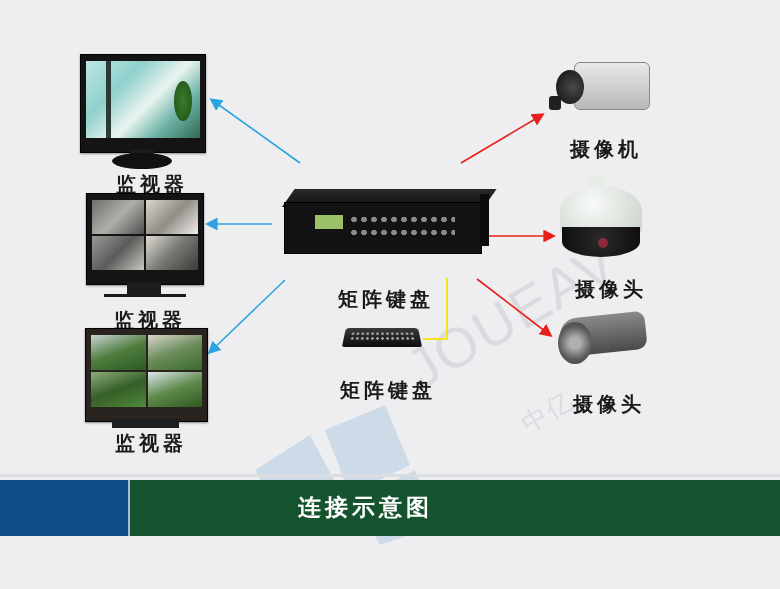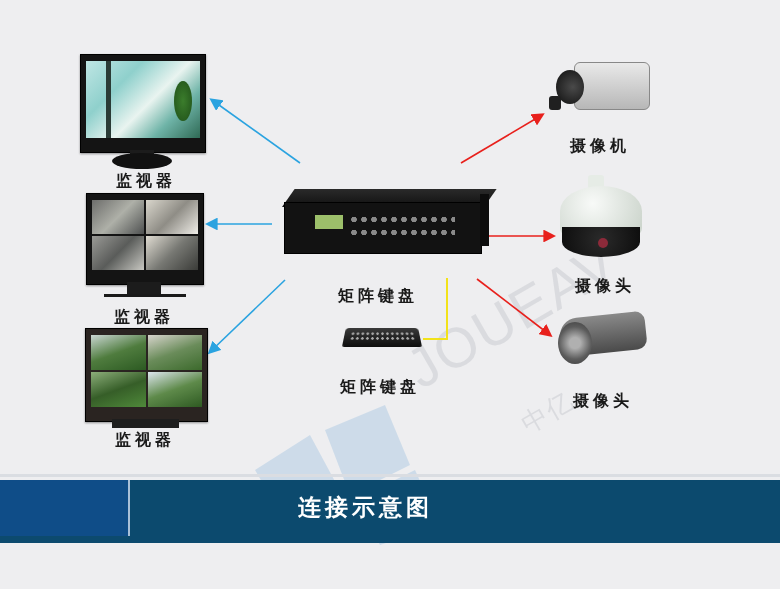--- a/index.html
+++ b/index.html
@@ -1,26 +1,26 @@
 <!DOCTYPE html>
 <html><head>
 <meta charset="utf-8">
 <style>
   html, body { margin:0; padding:0; }
   body { width:780px; height:589px; background:#eeeef0; position:relative; overflow:hidden;
          font-family:"DejaVu Sans", "Liberation Sans", sans-serif; }
   .abs { position:absolute; }
-  .label { position:absolute; font-size:16px; color:#1a1a1a; letter-spacing:4px; font-weight:bold; white-space:nowrap; }
+  .label { position:absolute; font-size:20px; color:#1a1a1a; letter-spacing:4px; font-weight:bold; white-space:nowrap; }
   
   .monitor { position:absolute; background:#141414; border:1px solid #000; box-shadow:0 1px 2px rgba(0,0,0,.4); }
   .screen { position:absolute; left:5px; top:6px; right:5px; bottom:14px; overflow:hidden; }
   .stand-neck { position:absolute; background:#1c1c1c; }
   .stand-base { position:absolute; background:#111; border-radius:50%; }
   
-  .banner { position:absolute; left:0; top:480px; width:780px; height:63px; background:#0c4a6e; }
+  .banner { position:absolute; left:0; top:480px; width:780px; height:56px; background:#14532d; }
   .banner-left { position:absolute; left:0; top:0; width:128px; height:56px; background:#0f4d88; }
   .banner-divider { position:absolute; left:128px; top:0; width:2px; height:56px; background:#a9c0d8; }
   .banner-title { position:absolute; left:298px; top:12px; font-size:23px; color:#fff; font-weight:bold; letter-spacing:4px; white-space:nowrap; }
   .topline { position:absolute; left:0; top:474px; width:780px; height:3px; background:#dadde2; }
   .wm-text { position:absolute; font-size:56px; color:rgba(150,155,165,0.22); font-family:"Liberation Sans", sans-serif; letter-spacing:2px; }
 </style>
 </head>
 <body>
 
 <div class="abs" style="left:0;top:0;width:780px;height:589px;">

